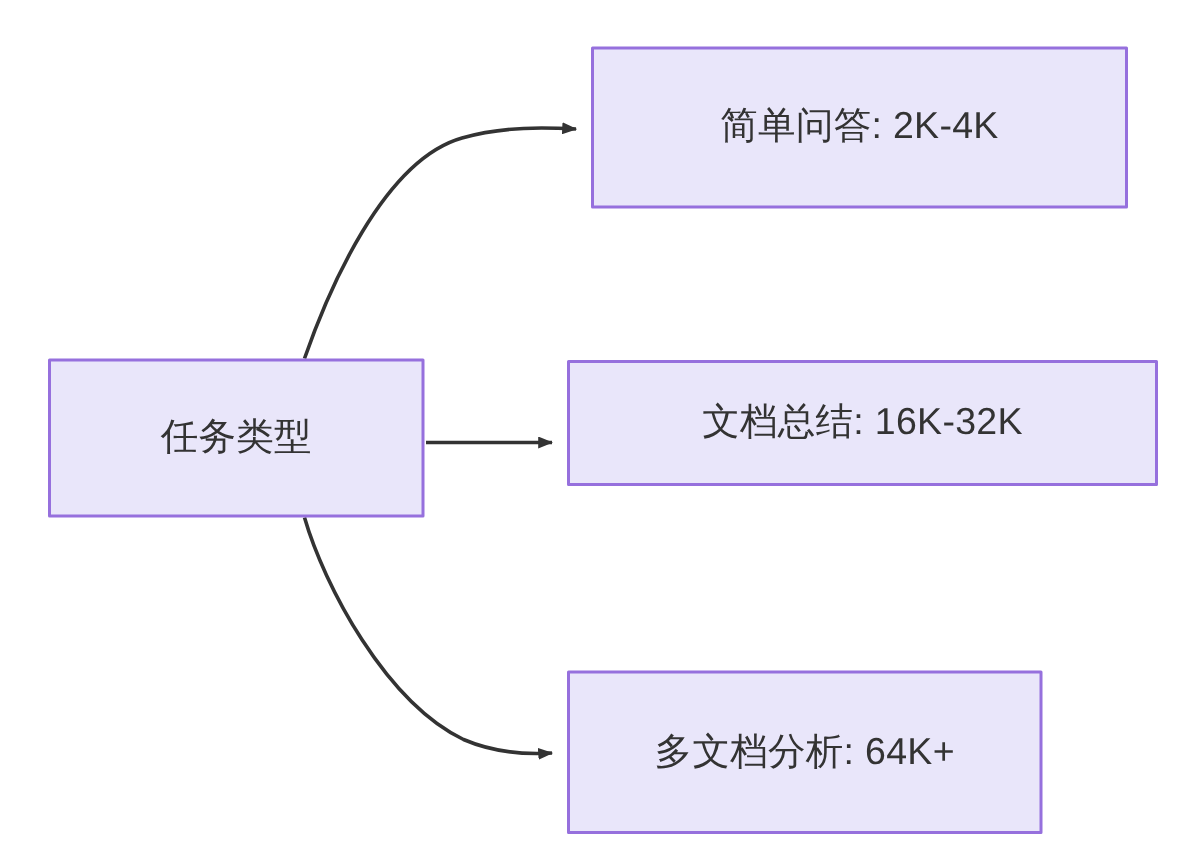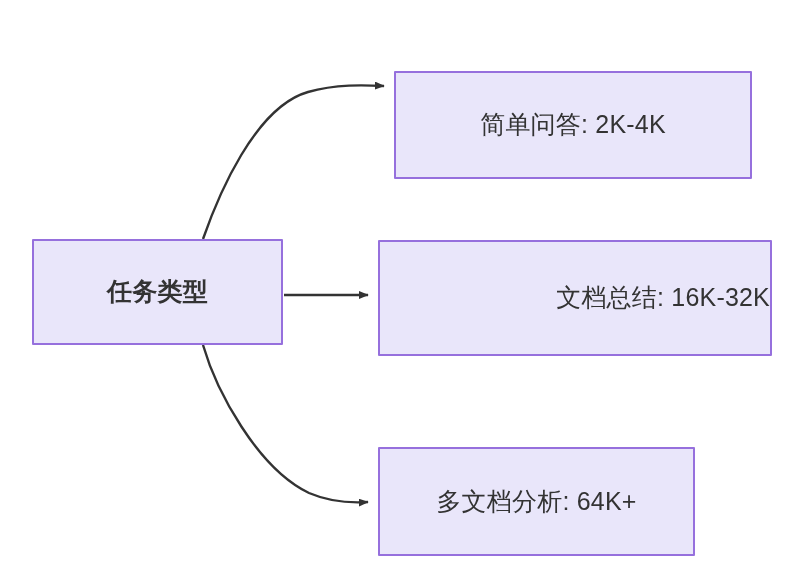--- a/index.html
+++ b/index.html
@@ -45,35 +45,32 @@
     font-size: 25px;
     line-height: 1.25;
     letter-spacing: 0.2px;
     white-space: nowrap;
   }
   #node-source {
     left: 32px;
     top: 239px;
     width: 251px;
     height: 106px;
-    font-weight: bold;
   }
   #node-simple-qa {
     left: 394px;
     top: 31px;
     width: 358px;
     height: 108px;
-    margin-top: 40px;
   }
   #node-doc-summary {
     left: 378px;
     top: 240px;
     width: 394px;
-    height: 116px;
-    justify-content: flex-end;
+    height: 84px;
   }
   #node-multi-doc {
     left: 378px;
     top: 447px;
     width: 317px;
     height: 109px;
   }
 </style>
 </head>
 <body>

